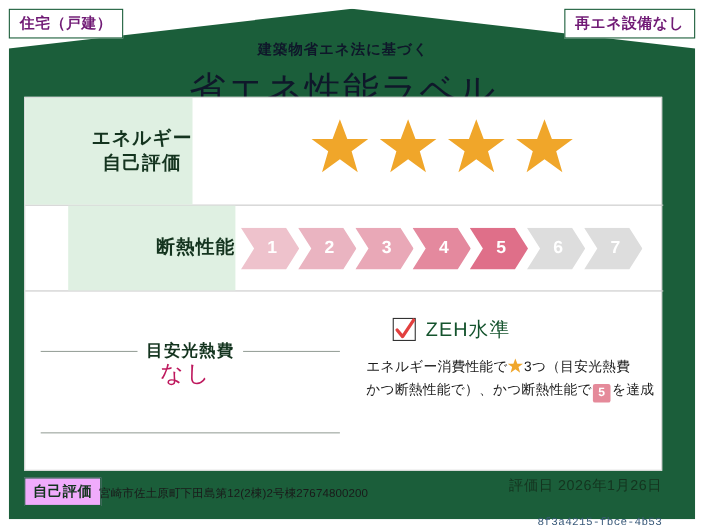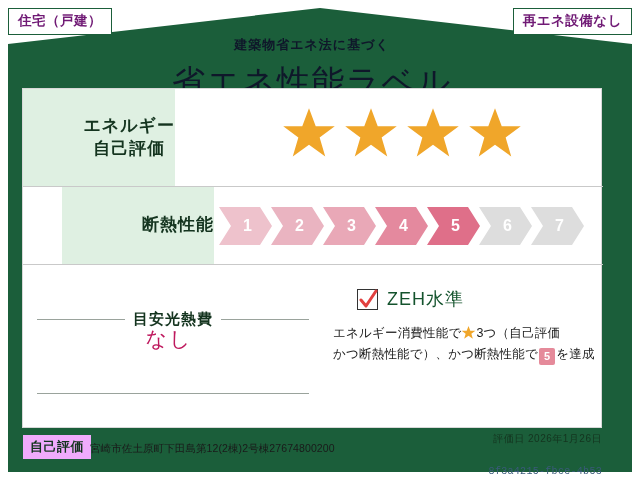--- a/index.html
+++ b/index.html
@@ -301,21 +301,21 @@
     letter-spacing: 0.1px;
     white-space: nowrap;
   }
   .eval-date {
     position: absolute;
     right: 0;
     top: 0;
     text-align: right;
   }
   .eval-date .dt {
-    font-size: 10px;
+    font-size: 13px;
     color: #14341f;
     letter-spacing: 0.5px;
   }
   .eval-date .hash {
     font-size: 10px;
     color: #3a5a7a;
     letter-spacing: 0.3px;
     margin-top: 20px;
     font-family: "Liberation Mono", "DejaVu Sans Mono", monospace;
   }
@@ -431,21 +431,21 @@
         <div class="check-box">
           <svg width="19" height="24" viewBox="0 0 19 24">
             <path d="M2 12 L7 18 L17 3" stroke="#e2403f" stroke-width="3" fill="none" stroke-linecap="round" stroke-linejoin="round"></path>
           </svg>
         </div>
         <div class="zeh-title">ZEH水準</div>
       </div>
       <div class="zeh-desc">
         <span>エネルギー消費性能で</span><svg class="inline-star" viewBox="0 0 100 100">
             <polygon points="50,6 62,38 96,38 69,58 79,92 50,71 21,92 31,58 4,38 38,38" fill="#f0a62a"></polygon>
-          </svg><span>3つ（自己評価</span><br>
+          </svg><span>3つ（目安光熱費</span><br>
         <span>かつ断熱性能で）、かつ断熱性能で</span><span class="inline-chip">5</span><span>を達成</span>
       </div>
     </div>
 
   </div>
 
   <div class="footer">
     <div class="self-eval">自己評価</div>
     <div class="address">宮崎市佐土原町下田島第12(2棟)2号棟27674800200</div>
     <div class="eval-date">

